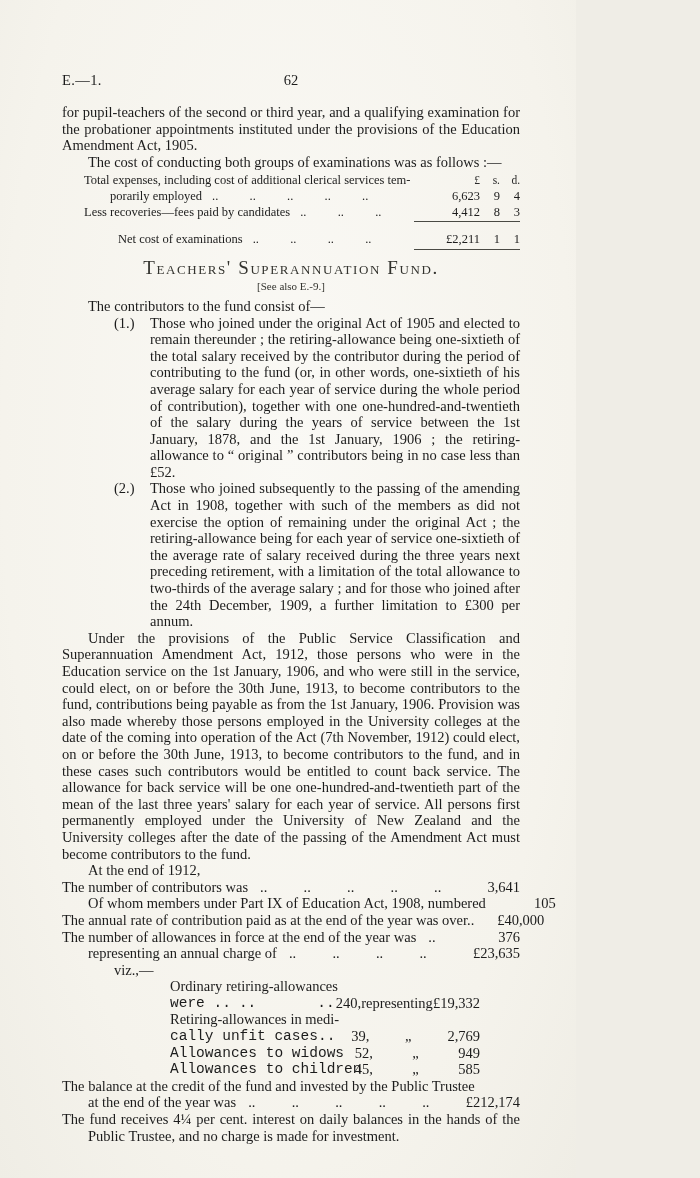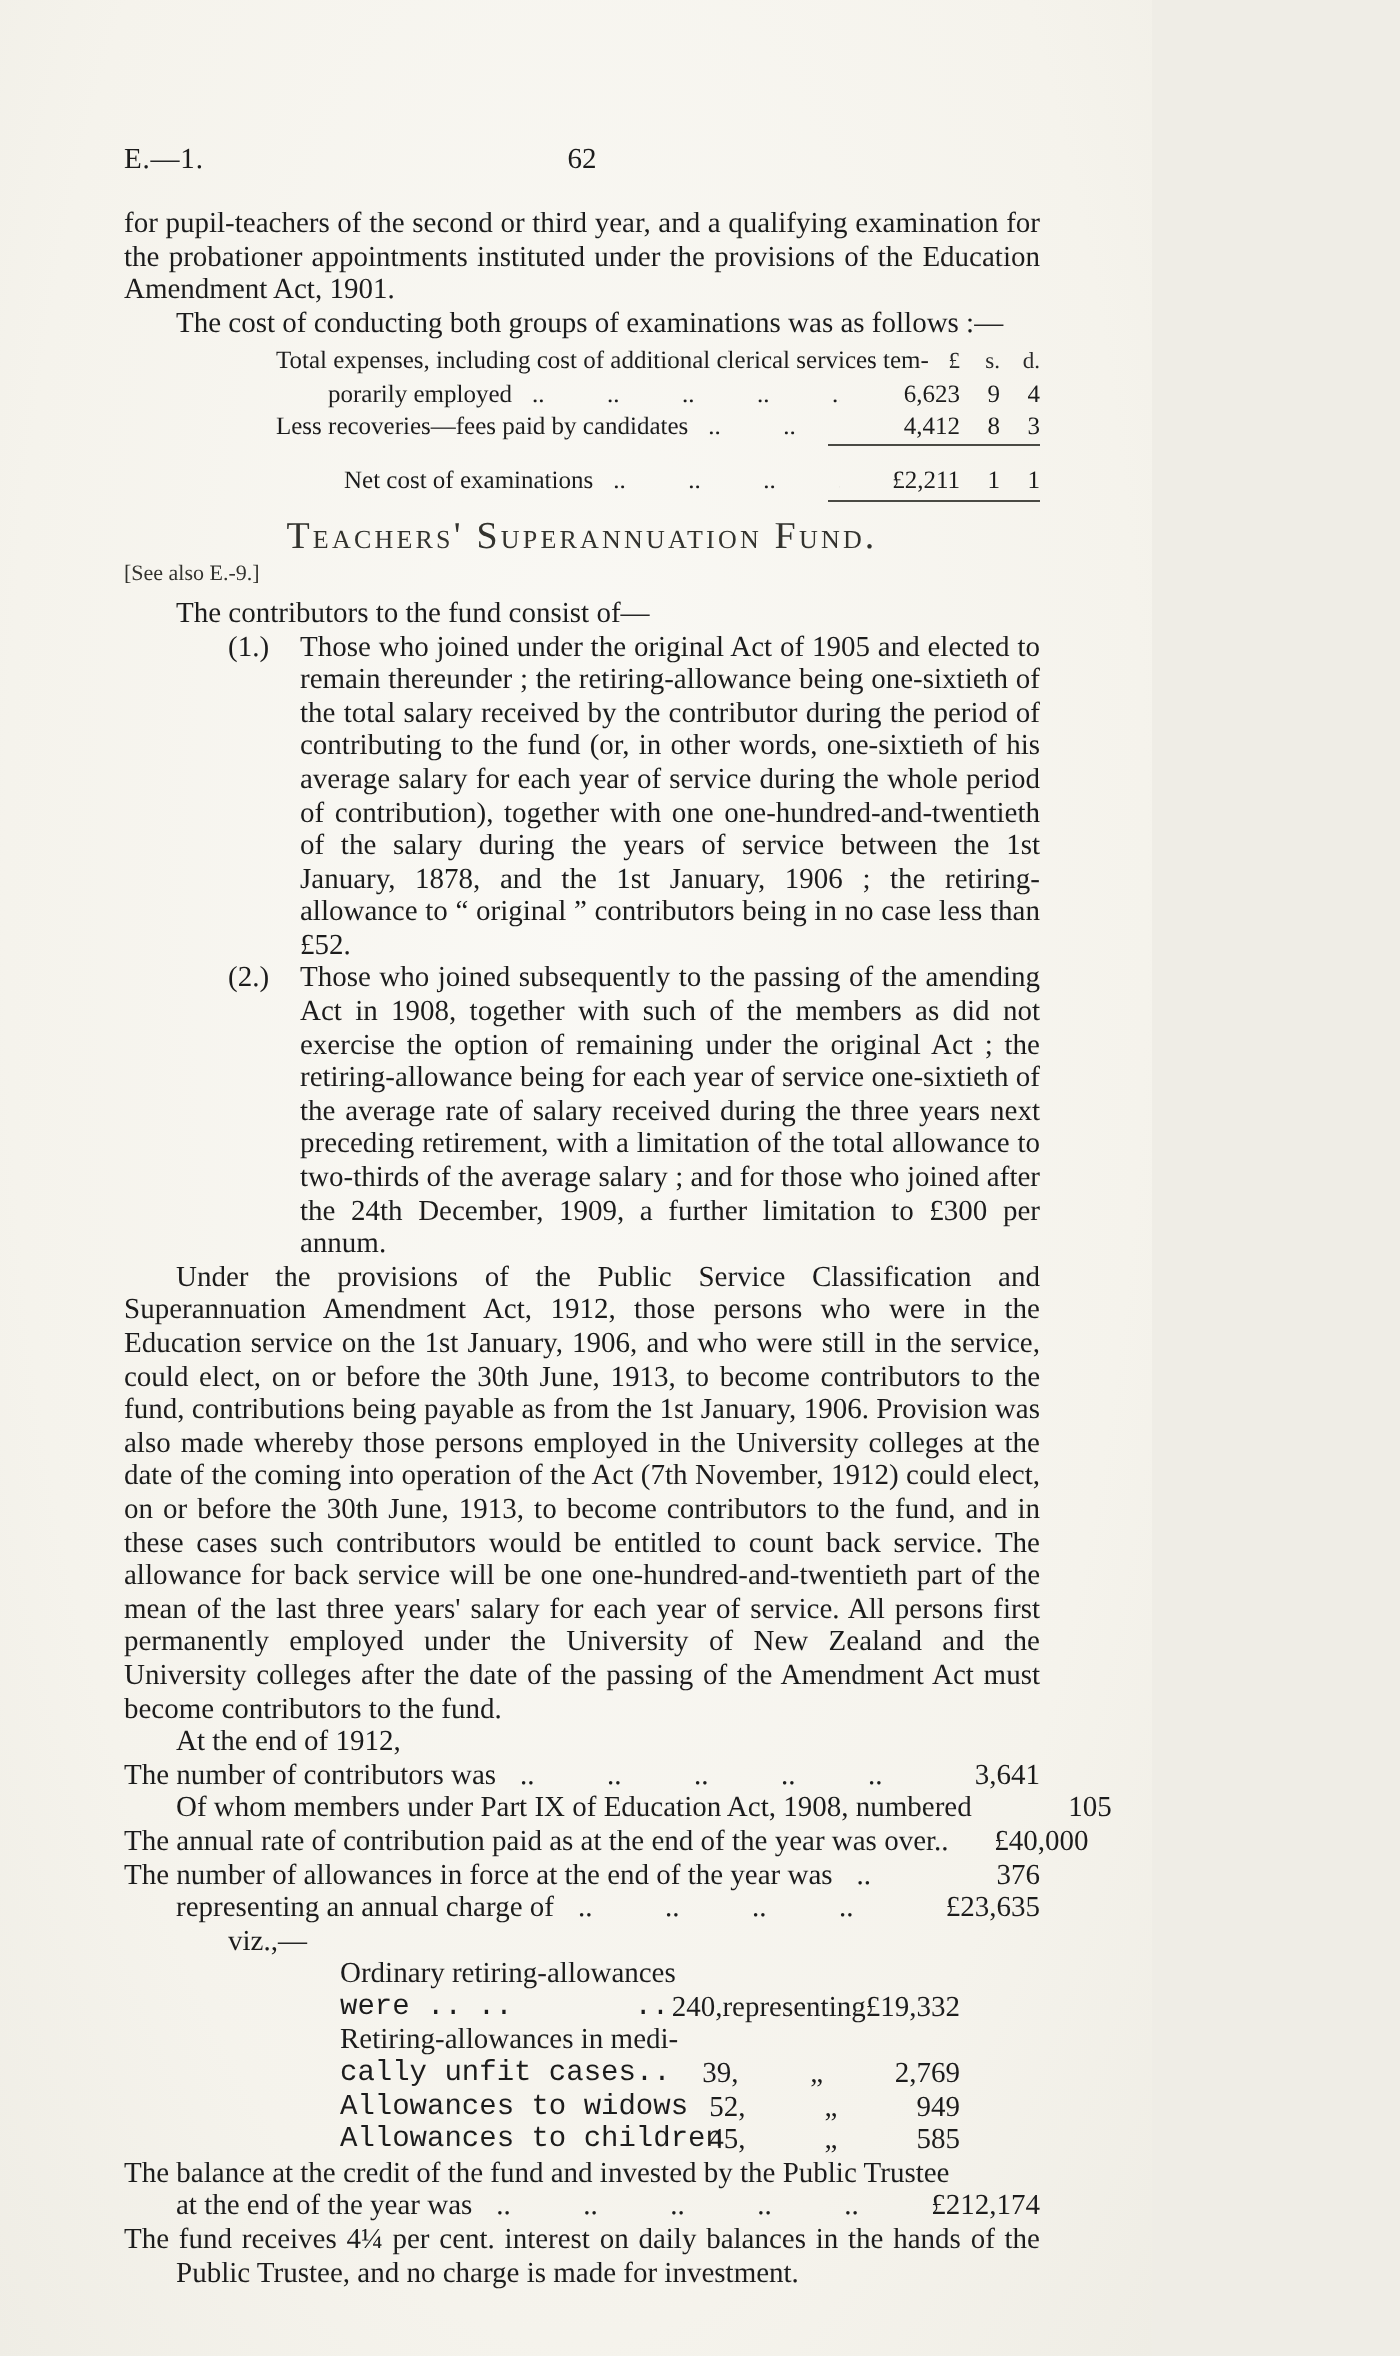--- a/index.html
+++ b/index.html
@@ -26,21 +26,21 @@
   .report-no { position: absolute; left: 0; top: 0; letter-spacing: 0.4px; }
   .page-no { position: absolute; left: 0; right: 0; top: 0; text-align: center; }
 
   
   p.para { margin: 0; text-align: justify; }
   p.para.indent { text-indent: 26px; }
   p.para.nj { text-align: left; }
   .hang { margin: 0; padding-left: 26px; text-indent: -26px; text-align: justify; }
 
   
-  .cost-table { margin: 3px 0 7px 76px; font-size: 12.5px; line-height: 15.6px; }
+  .cost-table { margin: 3px 0 7px 22px; font-size: 12.5px; line-height: 15.6px; }
   .ct-row { display: flex; align-items: baseline; }
   .ct-label { flex: 1; display: flex; min-width: 0; }
   .ct-label .lbl { white-space: nowrap; }
   .ct-label .leaders { flex: 1; overflow: hidden; white-space: pre; padding-left: 10px; }
   .ct-label.ind2 { padding-left: 26px; }
   .ct-label.ind3 { padding-left: 34px; }
   .ct-money { width: 60px; text-align: right; white-space: nowrap; }
   .ct-s { width: 20px; text-align: right; }
   .ct-d { width: 20px; text-align: right; }
   .ct-hdr { font-size: 11.5px; color: #2a2a2a; }
@@ -49,21 +49,21 @@
   .ct-net { margin-top: 7px; }
 
   
   .section-head { text-align: center; margin: 7px 0 1px; }
   .section-title {
     font-variant: small-caps;
     letter-spacing: 1.6px;
     font-size: 19px;
     color: #33332e;
   }
-  .section-sub { text-align: left; font-size: 11px; color: #33332e; margin-bottom: 3px; }
+  .section-sub { text-align: center; font-size: 11px; color: #33332e; margin-bottom: 3px; }
 
   
   .list-item { position: relative; margin-left: 88px; text-align: justify; }
   .list-item .marker { position: absolute; left: -36px; top: 0; }
 
   
   .stat-row { display: flex; align-items: baseline; }
   .stat-row .lbl { white-space: nowrap; }
   .stat-row .leaders { flex: 1; overflow: hidden; white-space: pre; padding-left: 12px; }
   .stat-row .val { text-align: right; min-width: 58px; white-space: nowrap; }
@@ -87,21 +87,21 @@
 </head>
 <body>
 
 <div class="page">
 
   <div class="page-head">
     <span class="report-no">E.—1.</span>
     <span class="page-no">62</span>
   </div>
 
-  <p class="para">for pupil-teachers of the second or third year, and a qualifying examination for the probationer appointments instituted under the provisions of the Education Amendment Act, 1901.</p>
+  <p class="para">for pupil-teachers of the second or third year, and a qualifying examination for the probationer appointments instituted under the provisions of the Education Amendment Act, 1905.</p>
   <p class="para indent nj">The cost of conducting both groups of examinations was as follows :—</p>
 
   <div class="cost-table">
     <div class="ct-row">
       <div class="ct-label">
         <span class="lbl">Total expenses, including cost of additional clerical services tem-</span>
       </div>
       <div class="ct-money ct-hdr">£</div>
       <div class="ct-s ct-hdr">s.</div>
       <div class="ct-d ct-hdr">d.</div>

